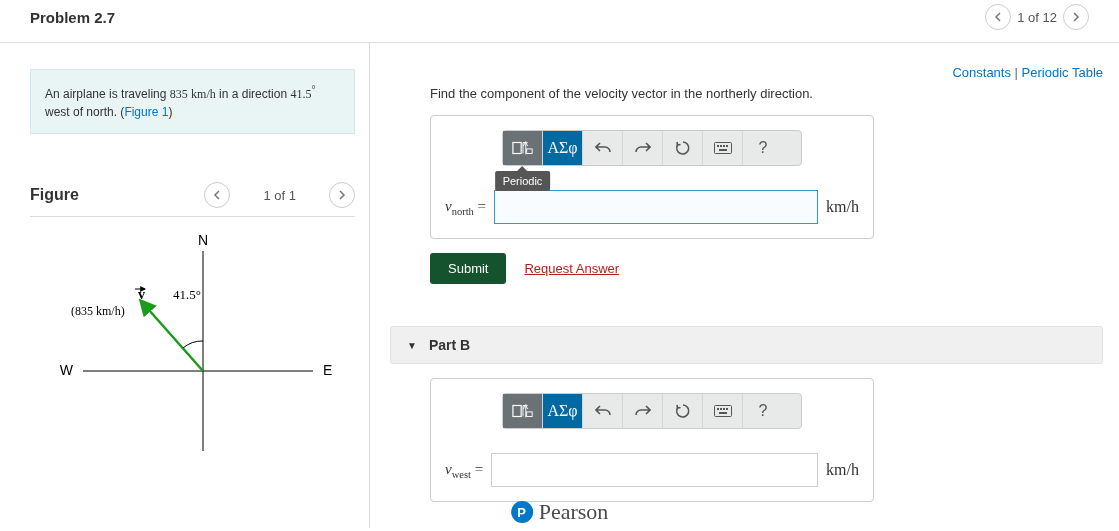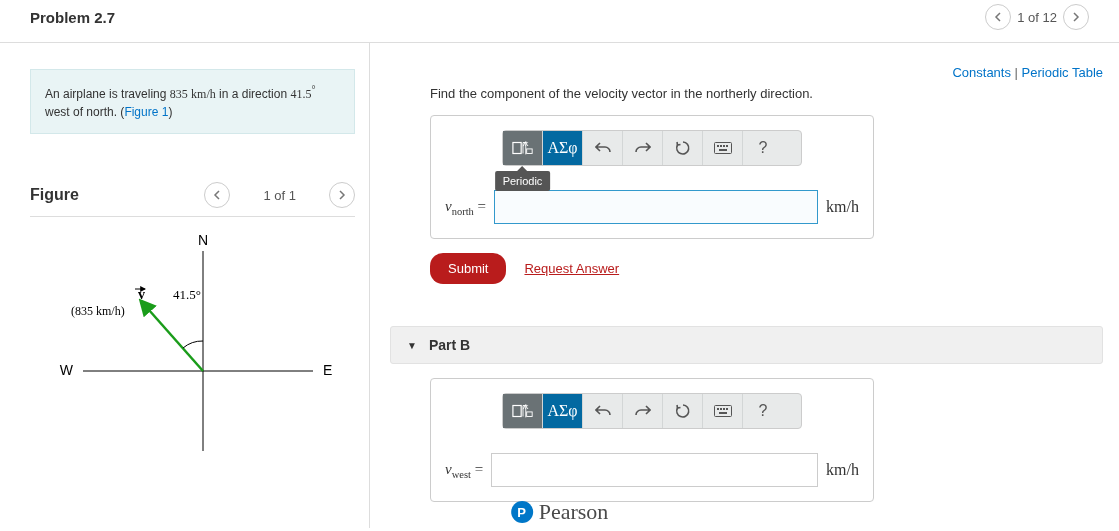--- a/index.html
+++ b/index.html
@@ -157,25 +157,25 @@
     font-family: 'Times New Roman', serif;
     font-size: 16px;
     color: #333;
     white-space: nowrap;
   }
   .actions {
     display: flex; align-items: center; gap: 18px;
     margin-top: 14px;
   }
   .submit-btn {
-    background: #b91c1c;
+    background: #14532d;
     color: #fff;
     border: none;
     padding: 8px 18px;
-    border-radius: 13px;
+    border-radius: 3px;
     font-size: 13px;
     cursor: pointer;
   }
   .req-ans {
     color: #b91c1c;
     font-size: 13px;
     text-decoration: underline;
     cursor: pointer;
     text-align: center;
   }

